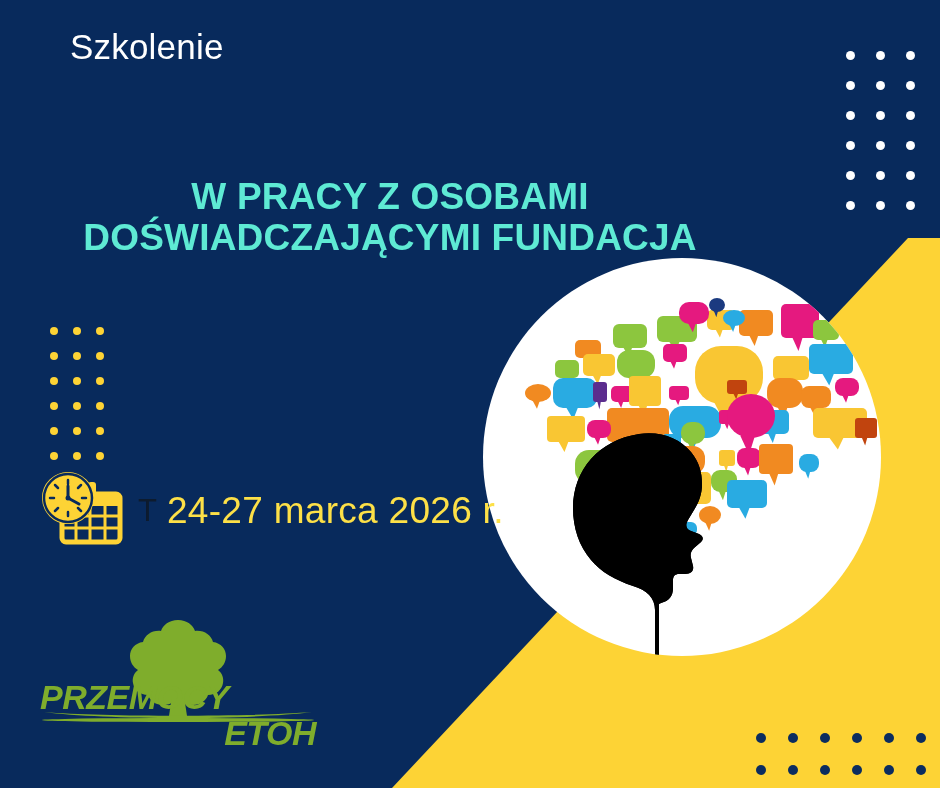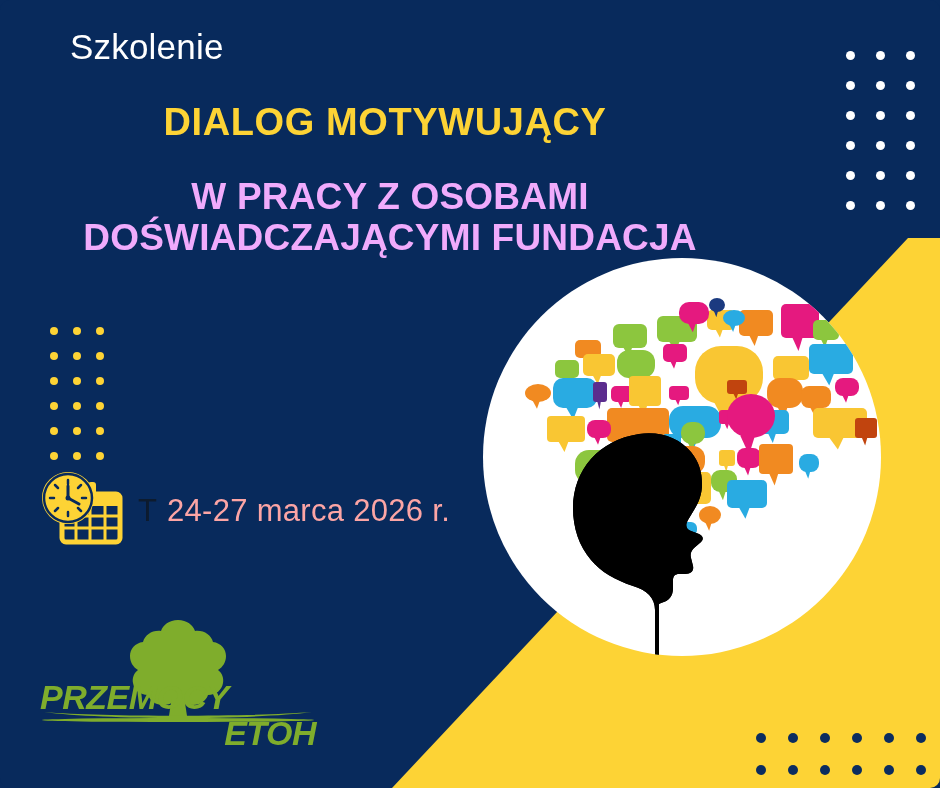--- a/index.html
+++ b/index.html
@@ -4,21 +4,20 @@
 <style>
   html,body{margin:0;padding:0;}
   body{
     width:940px;height:788px;overflow:hidden;
     font-family:"Liberation Sans", sans-serif;
     background:#082a5c;
   }
   #poster{
     position:relative;width:940px;height:788px;overflow:hidden;
     background:#082a5c;
-    border-radius:10px;
   }
 
   
   .yellow-wedge{
     position:absolute;left:0;top:0;width:940px;height:788px;
     background:#fdd335;
     clip-path:polygon(908px 238px, 940px 238px, 940px 788px, 392px 788px);
   }
 
   
@@ -48,32 +47,32 @@
     color:#ffffff;font-size:35px;font-weight:400;letter-spacing:.2px;
     line-height:1.1;
   }
   .headline-1{
     position:absolute;left:0;top:101px;width:770px;text-align:center;
     color:#fdd335;font-size:38px;font-weight:bold;letter-spacing:.6px;
     line-height:1.12;
   }
   .headline-2{
     position:absolute;left:0;top:176px;width:780px;text-align:center;
-    color:#f0abfc;font-size:37px;font-weight:bold;letter-spacing:.2px;
+    color:#5eead4;font-size:37px;font-weight:bold;letter-spacing:.2px;
     line-height:1.12;
   }
   .headline-2 span{display:block;}
 
   
   .date-row{
     position:absolute;left:36px;top:472px;
     display:flex;align-items:center;gap:10px;
   }
   .date-text{
-    color:#fca5a5;font-size:31px;font-weight:400;letter-spacing:.3px;
+    color:#fde047;font-size:37px;font-weight:400;letter-spacing:.3px;
     white-space:nowrap;
   }
   .date-prefix{color:#0d1b2e;font-size:31px;}
 
   
   .logo{
     position:absolute;left:38px;top:612px;width:280px;height:128px;
   }
   .logo-text{
     position:absolute;left:0;top:66px;width:280px;
@@ -375,21 +374,20 @@
            C 220 173 202 180 190 194 C 182 204 179 214 179 226
            C 179 236 182 244 187 252 L193 262 C196 267 195 271 190 273
            L182 276 C178 278 177 281 180 284 L187 290 C190 293 191 296 190 300
            L188 308 C187 313 190 316 196 316 L202 316 C206 316 208 318 208 322
            L208 330 C208 338 212 343 220 345 L222 346 L222 398 Z" transform="translate(398,0) scale(-1,1)"></path>
     </svg>
   </div>
 
   <div class="kicker">Szkolenie</div>
 
-  <div class="headline-1">DIALOG MOTYWUJĄCY</div>
 
   <div class="headline-2">
     <span>W PRACY Z OSOBAMI</span>
     <span>DOŚWIADCZAJĄCYMI FUNDACJA</span>
   </div>
 
   <div class="date-row">
     <svg width="92" height="78" viewBox="0 0 92 78">
       <rect x="26" y="22" width="58" height="48" rx="4" fill="none" stroke="#fdd335" stroke-width="5"></rect>
       <rect x="26" y="22" width="58" height="12" fill="#fdd335"></rect>

